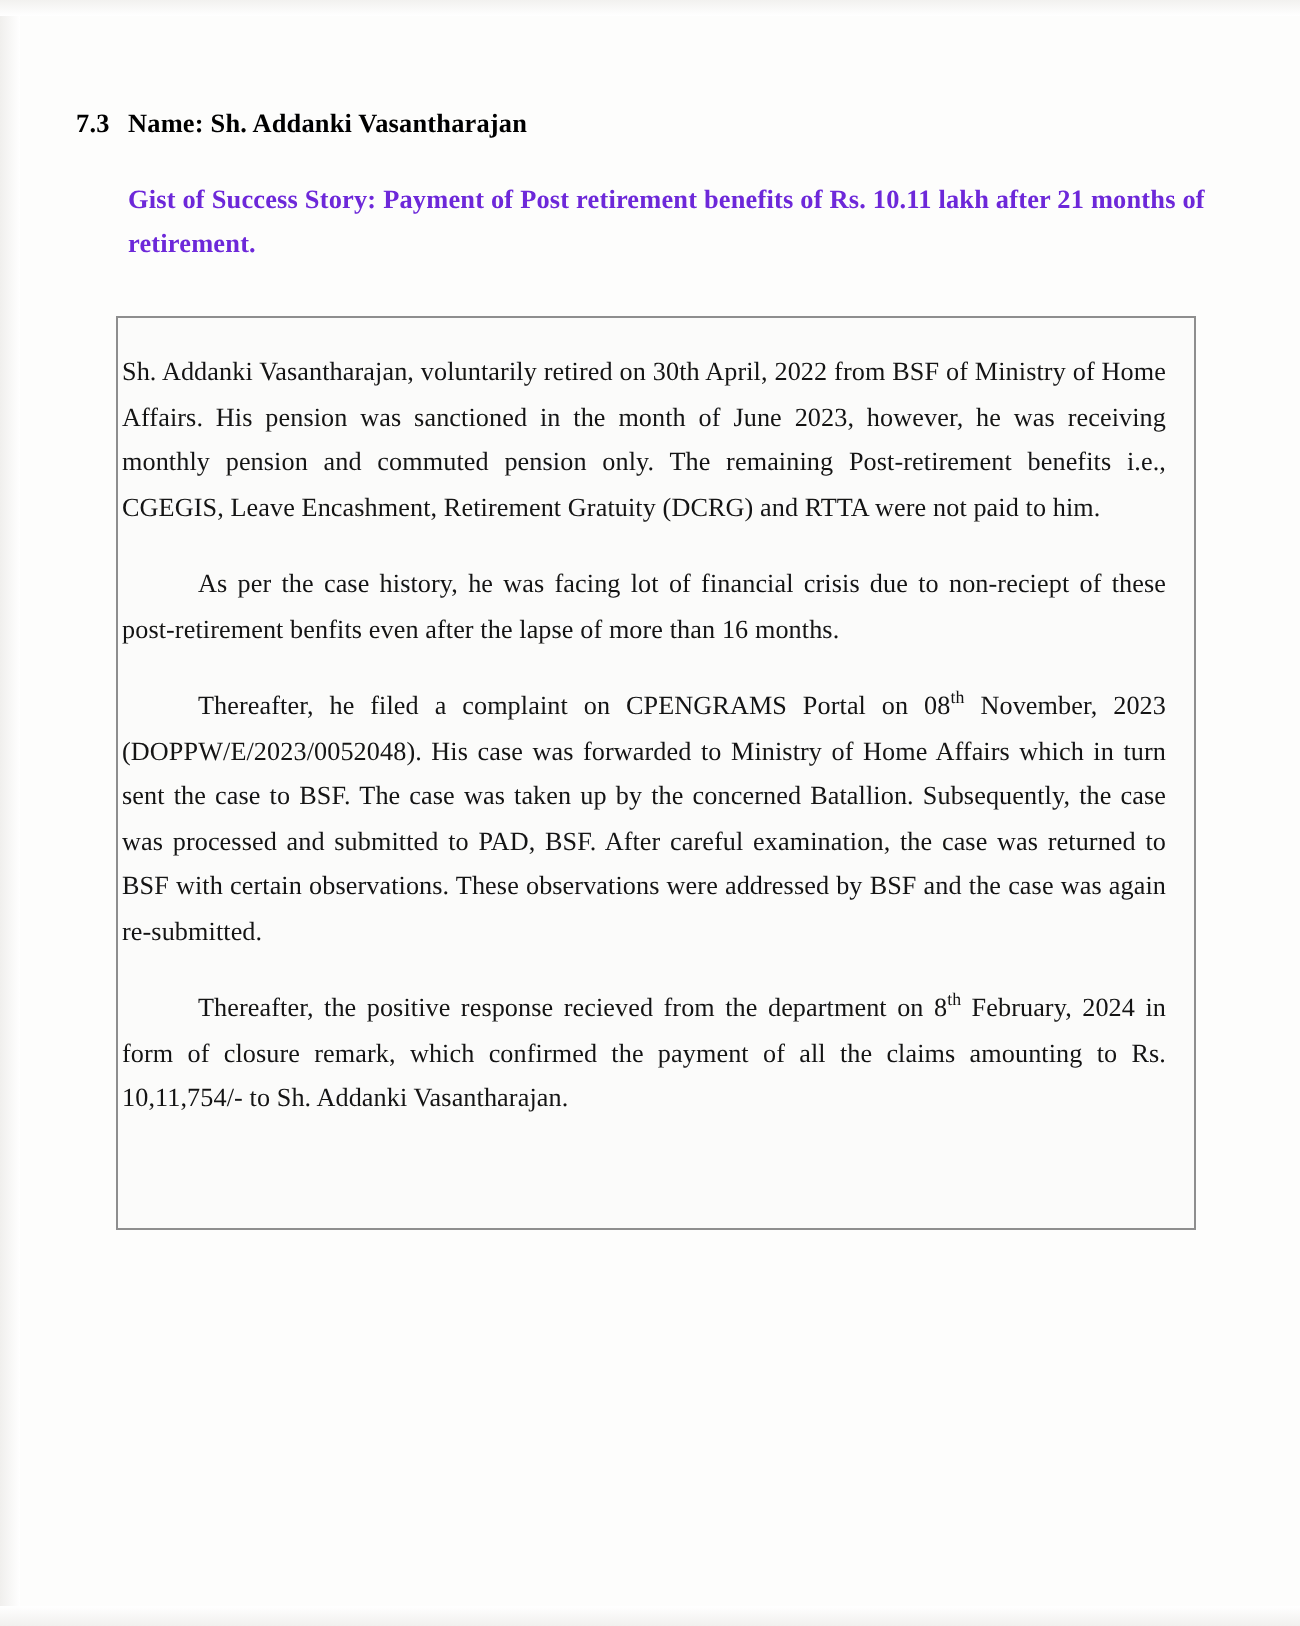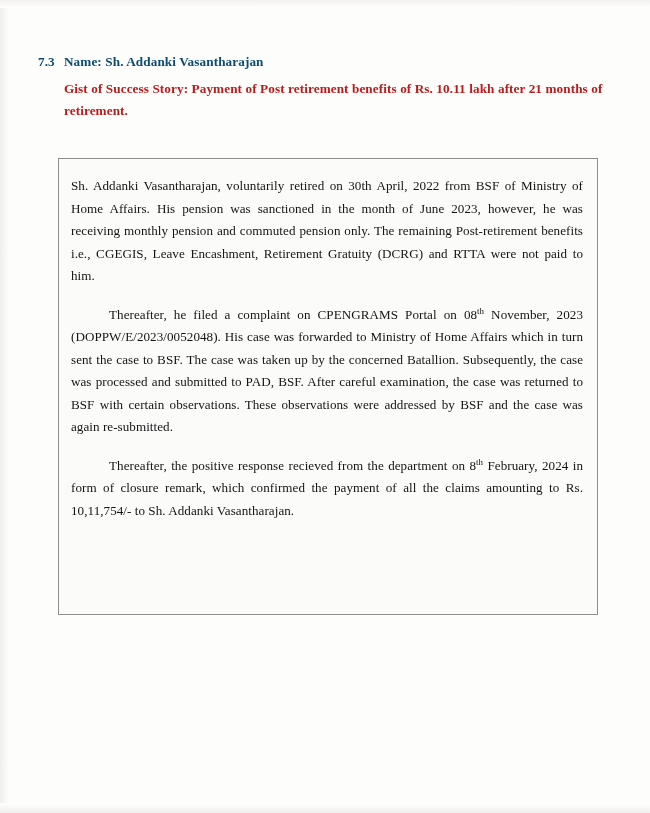--- a/index.html
+++ b/index.html
@@ -33,48 +33,48 @@
     position: absolute;
     left: 38px;
     top: 52px;
     width: 570px;
   }
   .heading-line {
     font-family: "Liberation Serif", serif;
     font-weight: bold;
     font-size: 13.2px;
     line-height: 1.55;
-    color: #0c4a6e;
+    color: #000000;
     letter-spacing: 0.1px;
   }
   .heading-line .num {
     display: inline-block;
     width: 26px;
   }
   .gist-line {
-    margin-top: 6px;
+    margin-top: 17px;
     padding-left: 26px;
     font-weight: bold;
     font-size: 13.2px;
     line-height: 1.65;
-    color: #b91c1c;
+    color: #6d28d9;
     letter-spacing: 0.1px;
   }
 
   
   .story-box {
     position: absolute;
     left: 58px;
     top: 158px;
     width: 540px;
     height: 457px;
     border: 1px solid #8e8e8e;
     background: #fbfbfa;
     box-sizing: border-box;
-    padding: 16px 14px 10px 12px;
+    padding: 16px 14px 10px 2px;
   }
   .para {
     font-family: "Liberation Serif", serif;
     font-size: 13.1px;
     line-height: 1.72;
     text-align: justify;
     color: #141414;
     margin: 0 0 16px 0;
     letter-spacing: 0.05px;
   }
@@ -135,20 +135,21 @@
       </div>
       <div class="gist-line">
         <span>Gist of Success Story:</span>&nbsp;<span>Payment of Post retirement benefits of Rs. 10.11 lakh after 21 months of retirement.</span>
       </div>
     </div>
 
     <div class="story-box">
 
       <p class="para">Sh. Addanki Vasantharajan, voluntarily retired on 30th April, 2022 from BSF of Ministry of Home Affairs. His  pension was sanctioned in the month of June 2023, however, he was receiving monthly pension and commuted   pension only. The remaining Post-retirement benefits i.e., CGEGIS, Leave Encashment, Retirement Gratuity (DCRG) and RTTA were not paid to him.</p>
 
+      <p class="para indent">As per the case history, he was facing lot of financial crisis due to non-reciept of these post-retirement benfits even after the lapse of more than 16 months.</p>
 
       <p class="para indent">
         <span>Thereafter, he filed a complaint on CPENGRAMS Portal on 08</span><sup>th</sup><span> November, 2023 (</span><span class="b">DOPPW/E/2023/0052048</span><span>). His case was forwarded to Ministry of Home Affairs which in turn sent the case to BSF. The case was taken up by the concerned Batallion. Subsequently, the case was processed and submitted to PAD, BSF. After careful examination, the case was returned to BSF with certain observations. These observations were addressed by BSF and the case was again re-submitted.</span>
       </p>
 
       <p class="para indent">
         <span>Thereafter, the positive response recieved from the department on 8</span><sup>th</sup><span> February, 2024 in form of closure remark, which confirmed the payment of all the claims amounting to  Rs. </span><span class="b">10,11,754/-</span><span> to Sh. Addanki Vasantharajan.</span>
       </p>
 
     </div>

